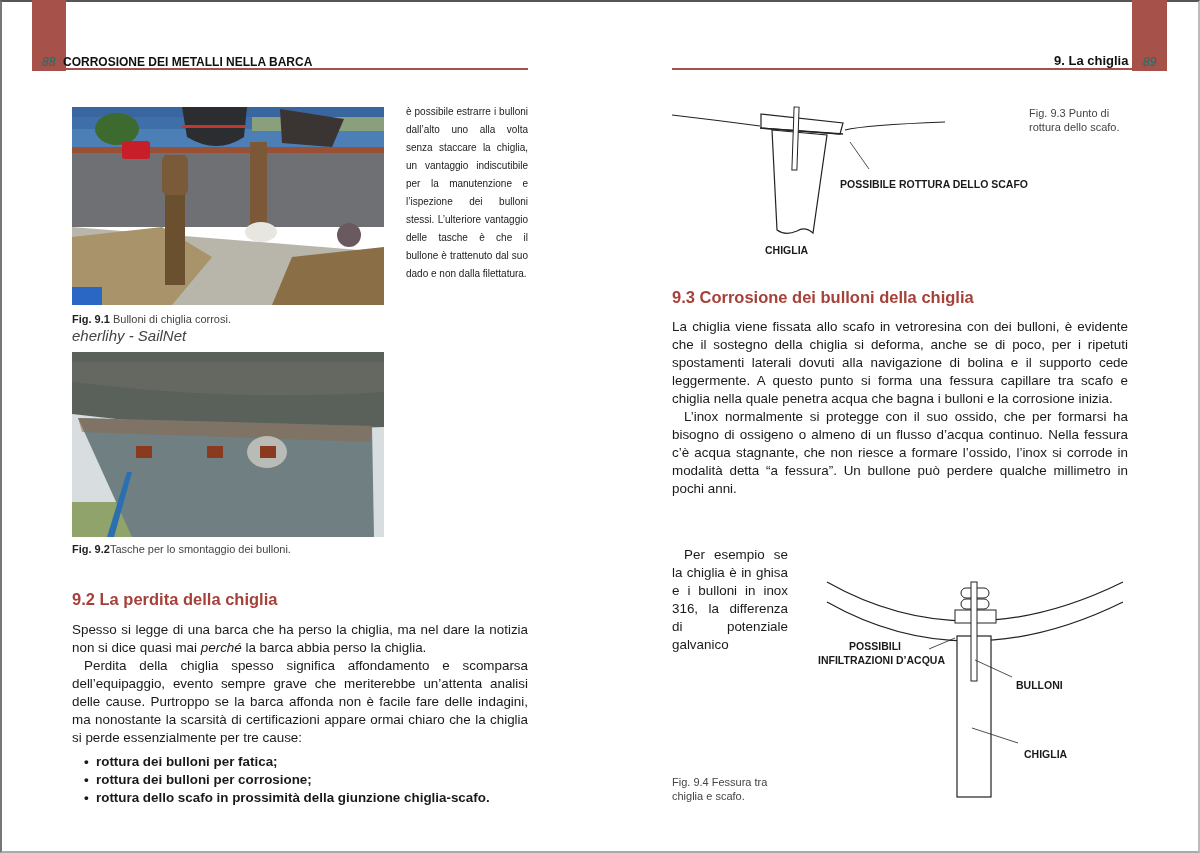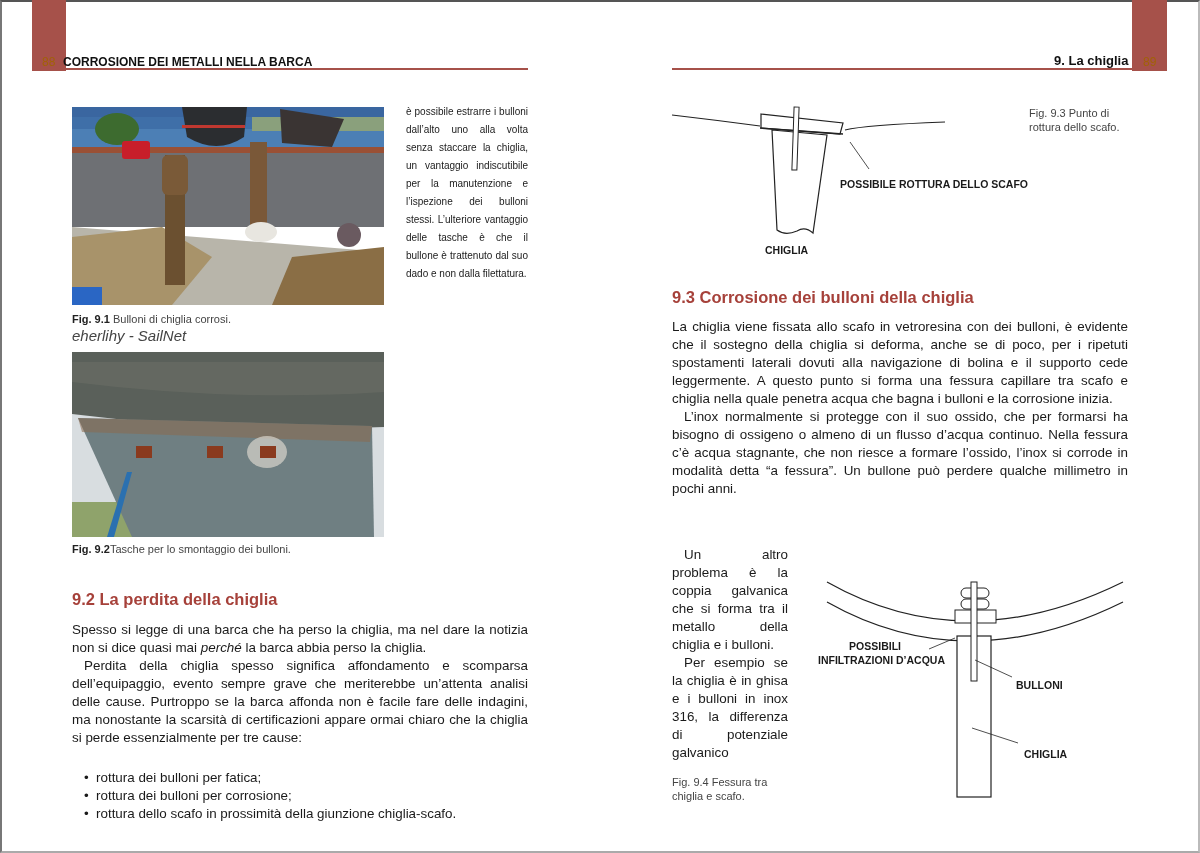--- a/index.html
+++ b/index.html
@@ -3,21 +3,21 @@
 <meta charset="utf-8">
 <style>
   * { box-sizing: border-box; margin: 0; padding: 0; }
   html, body { width: 1200px; height: 853px; overflow: hidden; background: #fff; }
   body { font-family: "Liberation Sans", sans-serif; color: #1a1a1a; position: relative; }
   .frame { position: absolute; left: 0; top: 0; width: 1200px; height: 853px;
     border-top: 2px solid #555; border-left: 2px solid #777; border-bottom: 2px solid #aaa; border-right: 2px solid #bbb; pointer-events: none; }
   .tab { position: absolute; background: #a6514a; }
   .tab-left { left: 32px; top: 0; width: 34px; height: 71px; }
   .tab-right { left: 1132px; top: 0; width: 35px; height: 71px; }
-  .pagenum { position: absolute; color: #a16207; font-size: 12px; top: 55px; }
+  .pagenum { position: absolute; color: #0f766e; font-size: 12px; top: 55px; font-style: italic; }
   .rule { position: absolute; height: 2px; background: #a6514a; top: 68px; }
   .running { position: absolute; font-weight: bold; font-size: 12px; top: 55px; color: #111; }
   .running-right { font-size: 13px; }
 
   .photo { position: absolute; overflow: hidden; }
   .photo svg { display: block; width: 100%; height: 100%; }
   .caption { position: absolute; font-size: 11px; color: #444; line-height: 14px; }
   .caption b { color: #222; font-weight: bold; }
   .credit { position: absolute; font-size: 15px; font-style: italic; color: #444; }
 
@@ -98,21 +98,21 @@
   </svg>
 </div>
 <div class="caption" style="left:72px; top:542px;">
   <b>Fig. 9.2</b><span>Tasche per lo smontaggio dei bulloni.</span>
 </div>
 
 <div class="h2" style="left:72px; top:590px;">9.2 La perdita della chiglia</div>
 <div class="body" style="left:72px; top:621px; width:456px;">
   <p><span>Spesso si legge di una barca che ha perso la chiglia, ma nel dare la notizia non si dice quasi mai </span><i>perché</i><span> la barca abbia perso la chiglia.</span></p>
   <p class="indent">Perdita della chiglia spesso significa affondamento e scomparsa dell’equipaggio, evento sempre grave che meriterebbe un’attenta analisi delle cause. Purtroppo se la barca affonda non è facile fare delle indagini, ma nonostante la scarsità di certificazioni appare ormai chiaro che la chiglia si perde essenzialmente per tre cause:</p>
-  <ul class="bullets" style="margin-top:22px;">
+  <ul class="bullets" style="margin-top:6px;font-weight:bold;">
     <li>rottura dei bulloni per fatica;</li>
     <li>rottura dei bulloni per corrosione;</li>
     <li>rottura dello scafo in prossimità della giunzione chiglia-scafo.</li>
   </ul>
 </div>
 
 <svg class="diagram" style="left:665px; top:90px;" width="300" height="150" viewBox="0 0 300 150">
   <path d="M7 25 Q50 30 95 36" fill="none" stroke="#222" stroke-width="1.2"></path>
   <path d="M180 40 Q200 35 280 32" fill="none" stroke="#222" stroke-width="1.2"></path>
   <path d="M96 24 L178 33 L175 44 L96 38 Z" fill="#fff" stroke="#222" stroke-width="1.2"></path>
@@ -127,21 +127,20 @@
   <b style="font-weight:normal;color:#444;">Fig. 9.3</b>
   <span>Punto di rottura dello scafo.</span>
 </div>
 
 <div class="h2" style="left:672px; top:288px;">9.3 Corrosione dei bulloni della chiglia</div>
 <div class="body" style="left:672px; top:318px; width:456px;">
   <p>La chiglia viene fissata allo scafo in vetroresina con dei bulloni, è evidente che il sostegno della chiglia si deforma, anche se di poco, per i ripetuti spostamenti laterali dovuti alla navigazione di bolina e il supporto cede leggermente. A questo punto si forma una fessura capillare tra scafo e chiglia nella quale penetra acqua che bagna i bulloni e la corrosione inizia.</p>
   <p class="indent">L’inox normalmente si protegge con il suo ossido, che per formarsi ha bisogno di ossigeno o almeno di un flusso d’acqua continuo. Nella fessura c’è acqua stagnante, che non riesce a formare l’ossido, l’inox si corrode in modalità detta “a fessura”. Un bullone può perdere qualche millimetro in pochi anni.</p>
 </div>
 <div class="body narrow" style="left:672px; top:546px; width:116px;">
-  <p class="indent" lang="it" style="hyphens:auto;">Un altro problema è la coppia galvanica che si forma tra il metallo della chiglia e i bulloni.</p>
   <p class="indent" lang="it" style="hyphens:auto;">Per esempio se la chiglia è in ghisa e i bulloni in inox 316, la differenza di potenziale galvanico</p>
 </div>
 
 <svg class="diagram" style="left:800px; top:560px;" width="330" height="250" viewBox="0 0 330 250">
   <path d="M27 22 Q165 100 323 22" fill="none" stroke="#222" stroke-width="1.2"></path>
   <path d="M27 42 Q165 120 323 42" fill="none" stroke="#222" stroke-width="1.2"></path>
   <rect x="155" y="50" width="41" height="13" fill="#fff" stroke="#222" stroke-width="1"></rect>
   <rect x="161" y="28" width="28" height="10" rx="5" fill="#fff" stroke="#222" stroke-width="1"></rect>
   <rect x="161" y="39" width="28" height="10" rx="5" fill="#fff" stroke="#222" stroke-width="1"></rect>
   <rect x="157" y="76" width="34" height="161" fill="#fff" stroke="#222" stroke-width="1.2"></rect>

